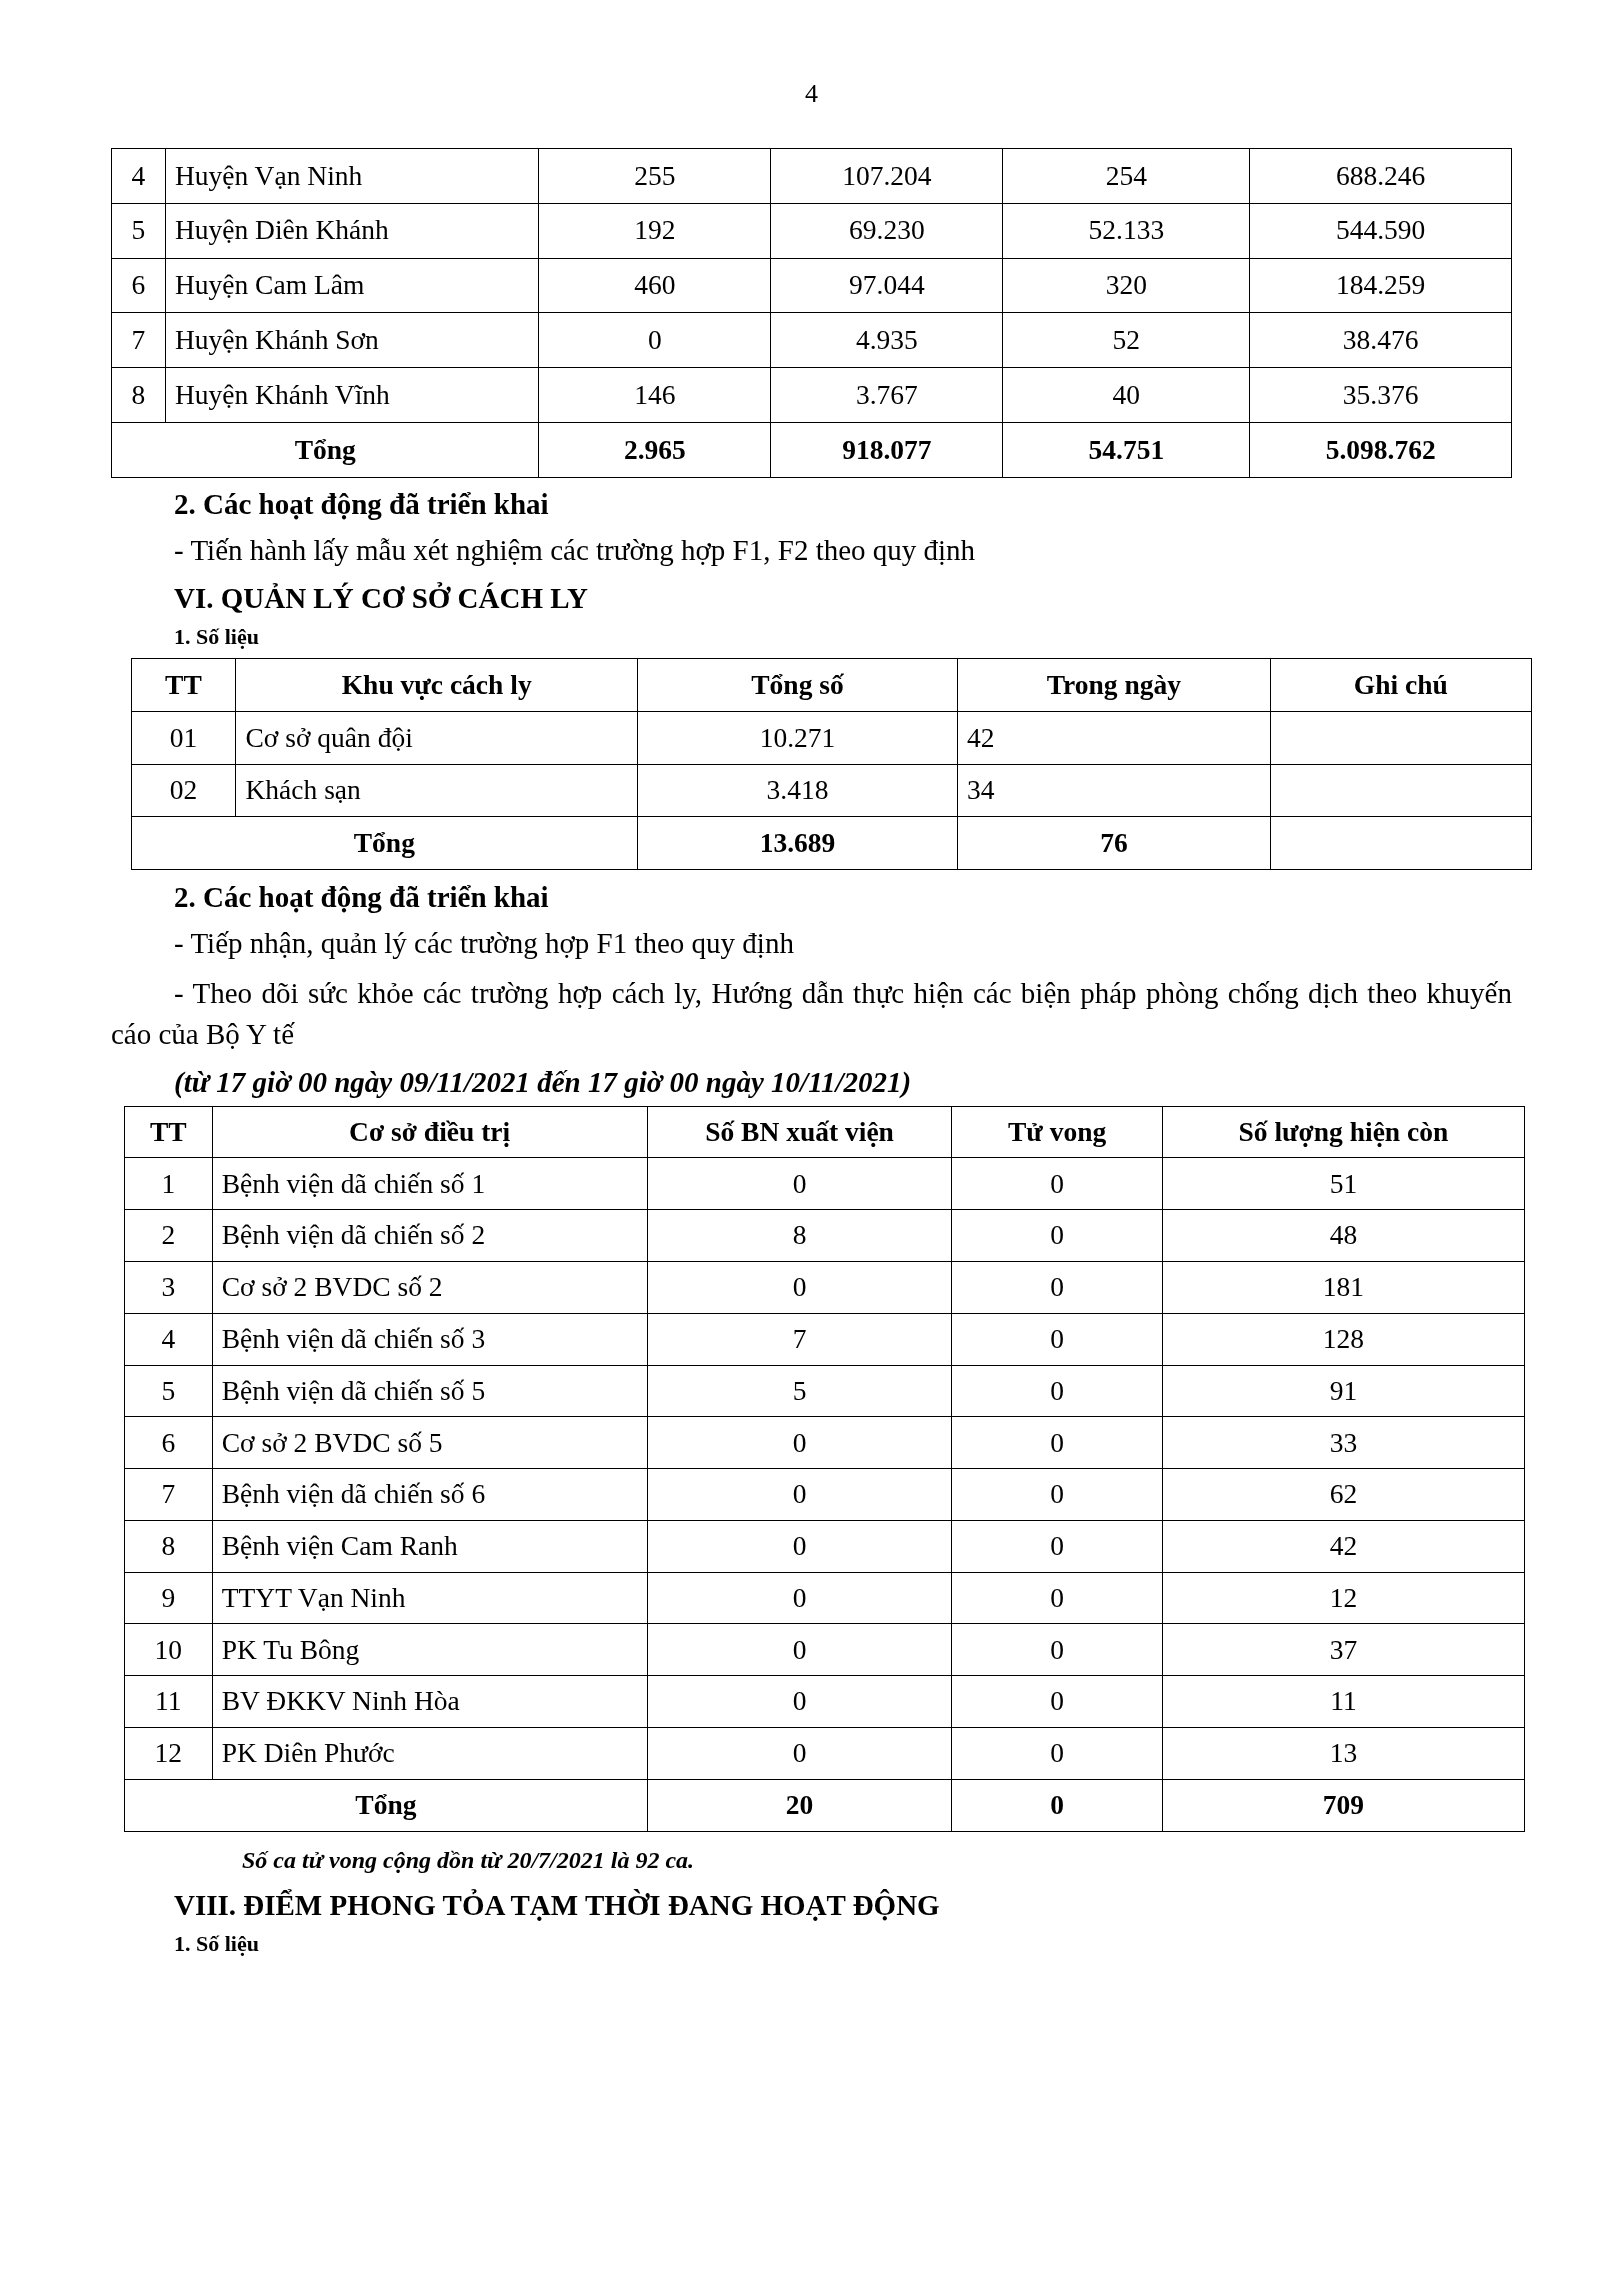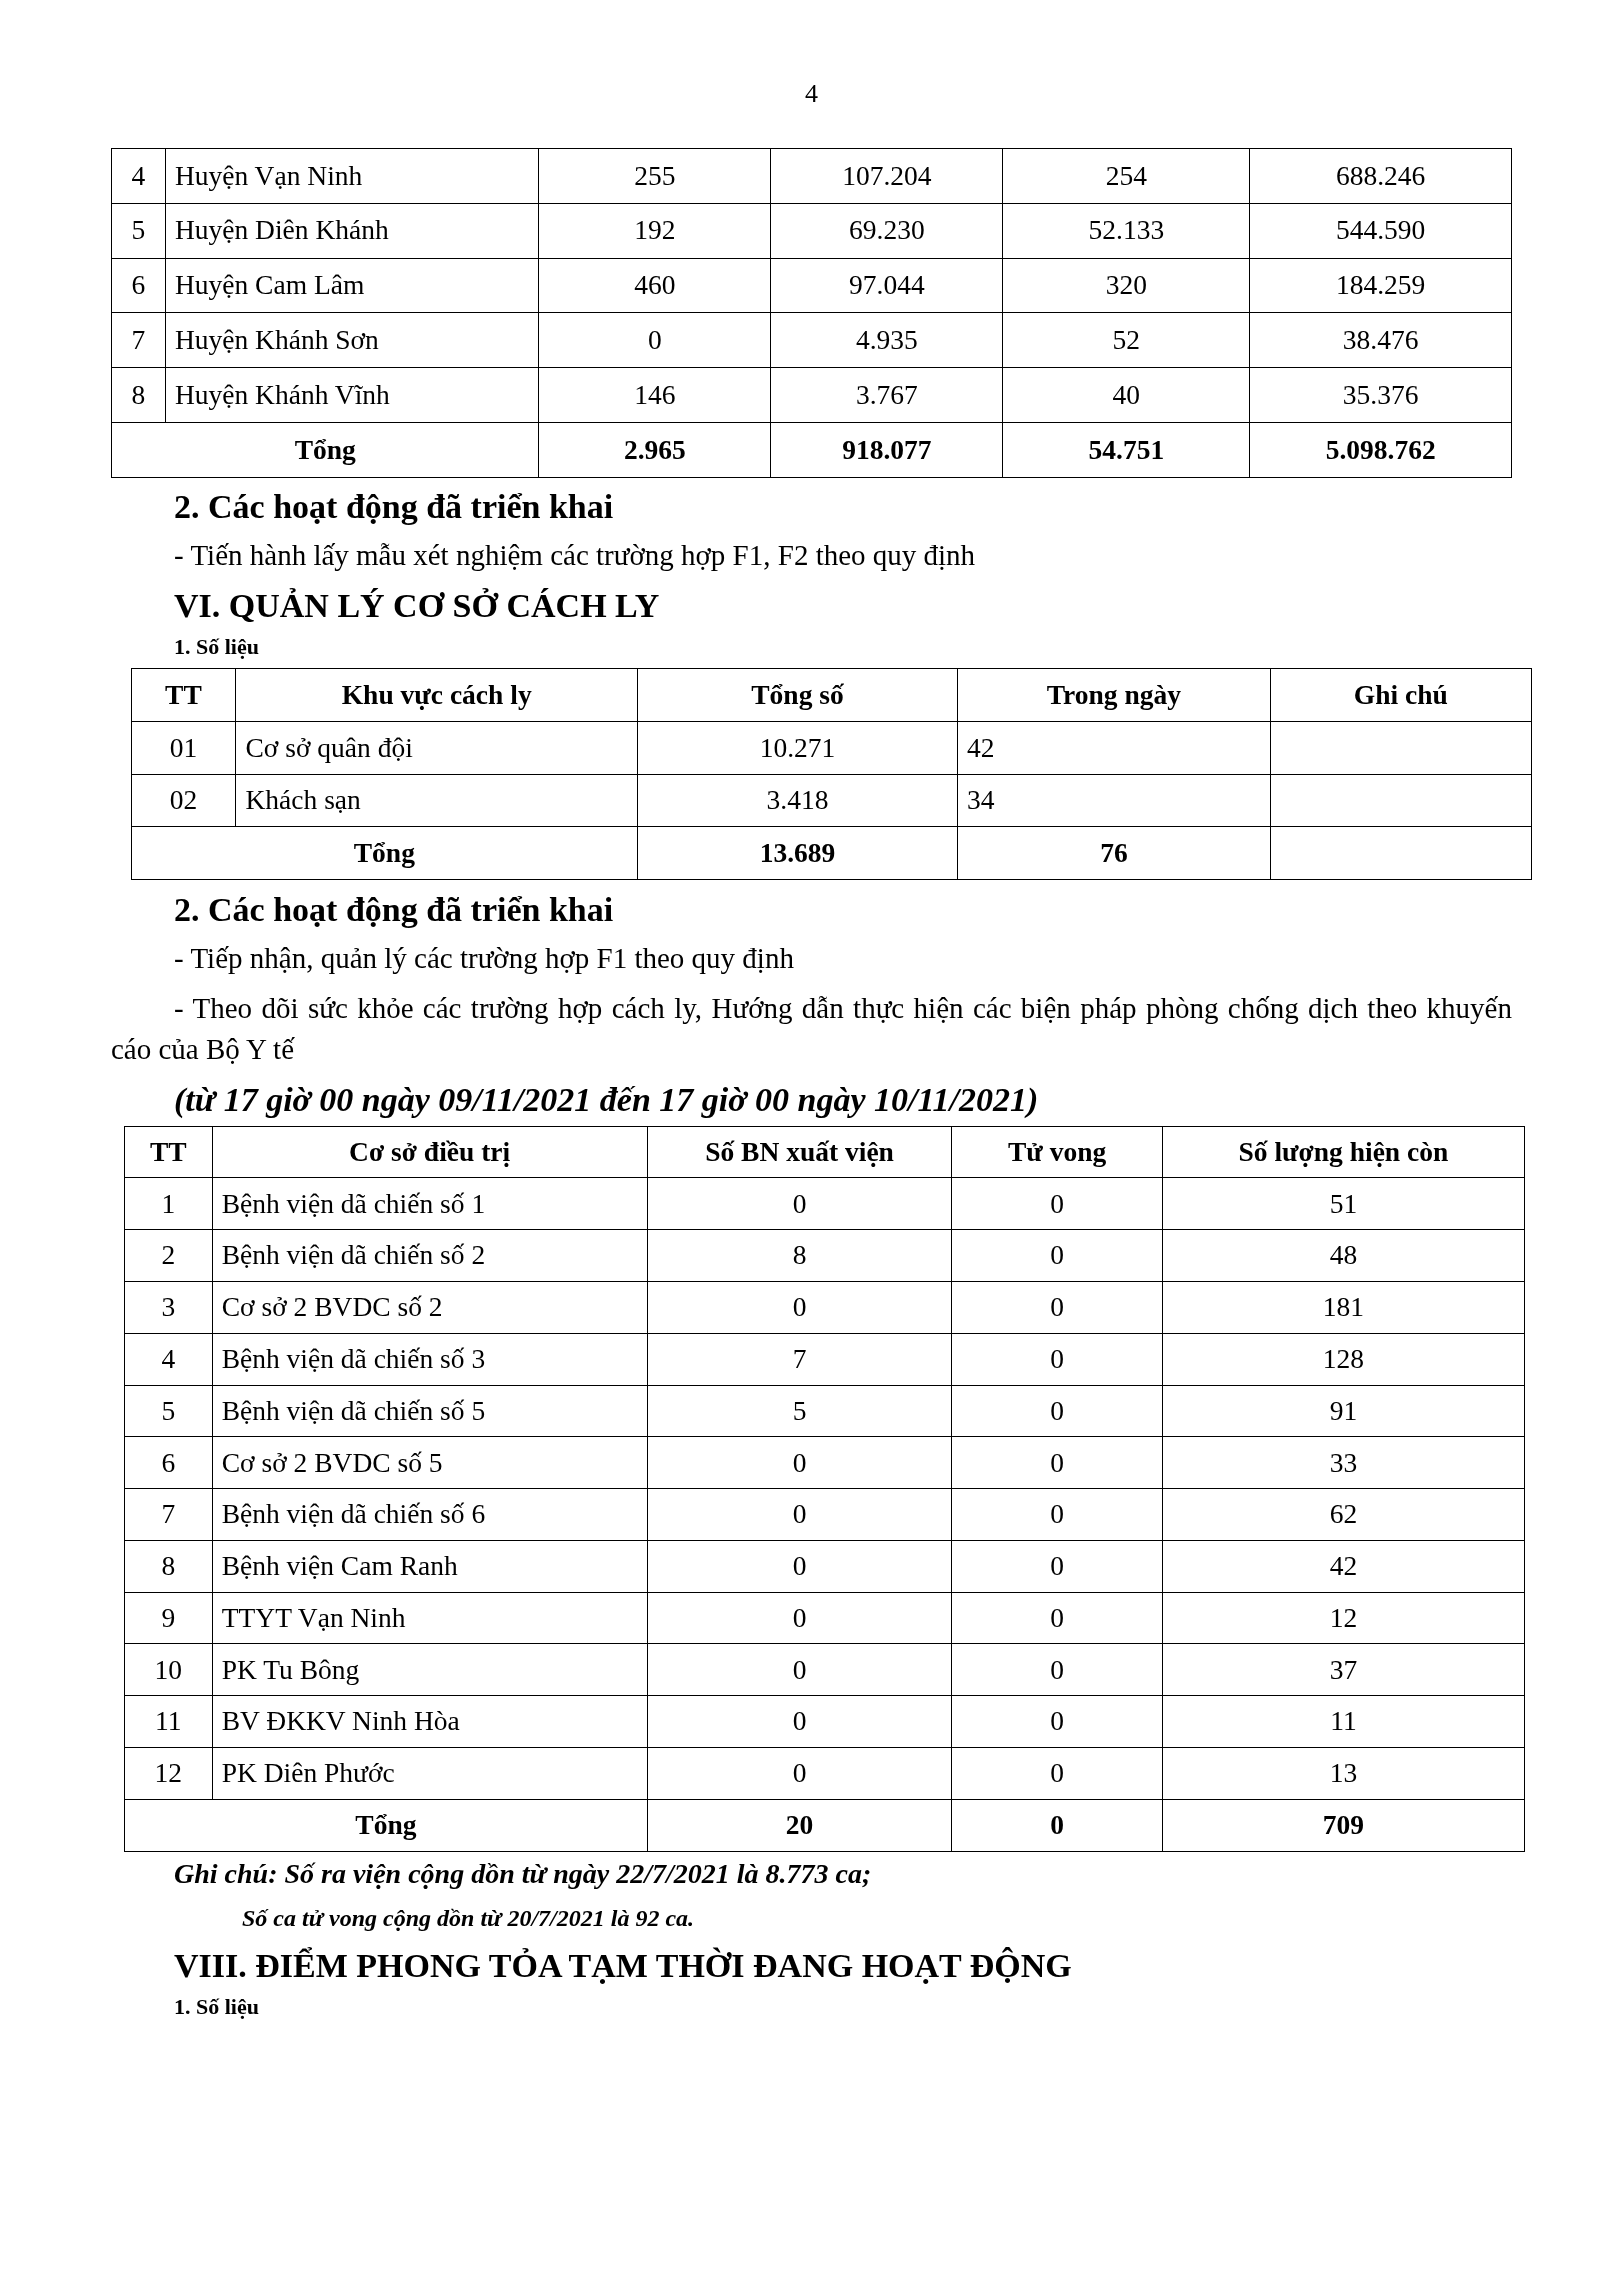--- a/index.html
+++ b/index.html
@@ -52,21 +52,21 @@
   .t1 .col-n4 { width: 229px; }
 
   .para {
     font-size: 29px;
     line-height: 1.42;
     margin: 9.2px 0;
     text-align: justify;
   }
   .indent { text-indent: 63px; }
   .heading {
-    font-size: 34px;
+    font-size: 29px;
     font-weight: bold;
     margin: 10.5px 0 6.5px 0;
     text-indent: 63px;
   }
   .subheading {
     font-size: 22px;
     font-weight: bold;
     margin: 9.2px 0 7.9px 0;
     text-indent: 63px;
   }
@@ -338,20 +338,19 @@
       </tr>
       <tr>
         <td class="c-center bold" colspan="2">Tổng</td>
         <td class="c-center bold">20</td>
         <td class="c-center bold">0</td>
         <td class="c-center bold">709</td>
       </tr>
     </tbody>
   </table>
 
-  <div class="note-line">Ghi chú: Số ra viện cộng dồn từ ngày 22/7/2021 là 8.773 ca;</div>
   <div class="note-line2">Số ca tử vong cộng dồn từ 20/7/2021 là 92 ca.</div>
 
   <div class="heading">VIII. ĐIỂM PHONG TỎA TẠM THỜI ĐANG HOẠT ĐỘNG</div>
   <div class="subheading">1.  Số liệu</div>
 
 </div>
 
 
 </body></html>

